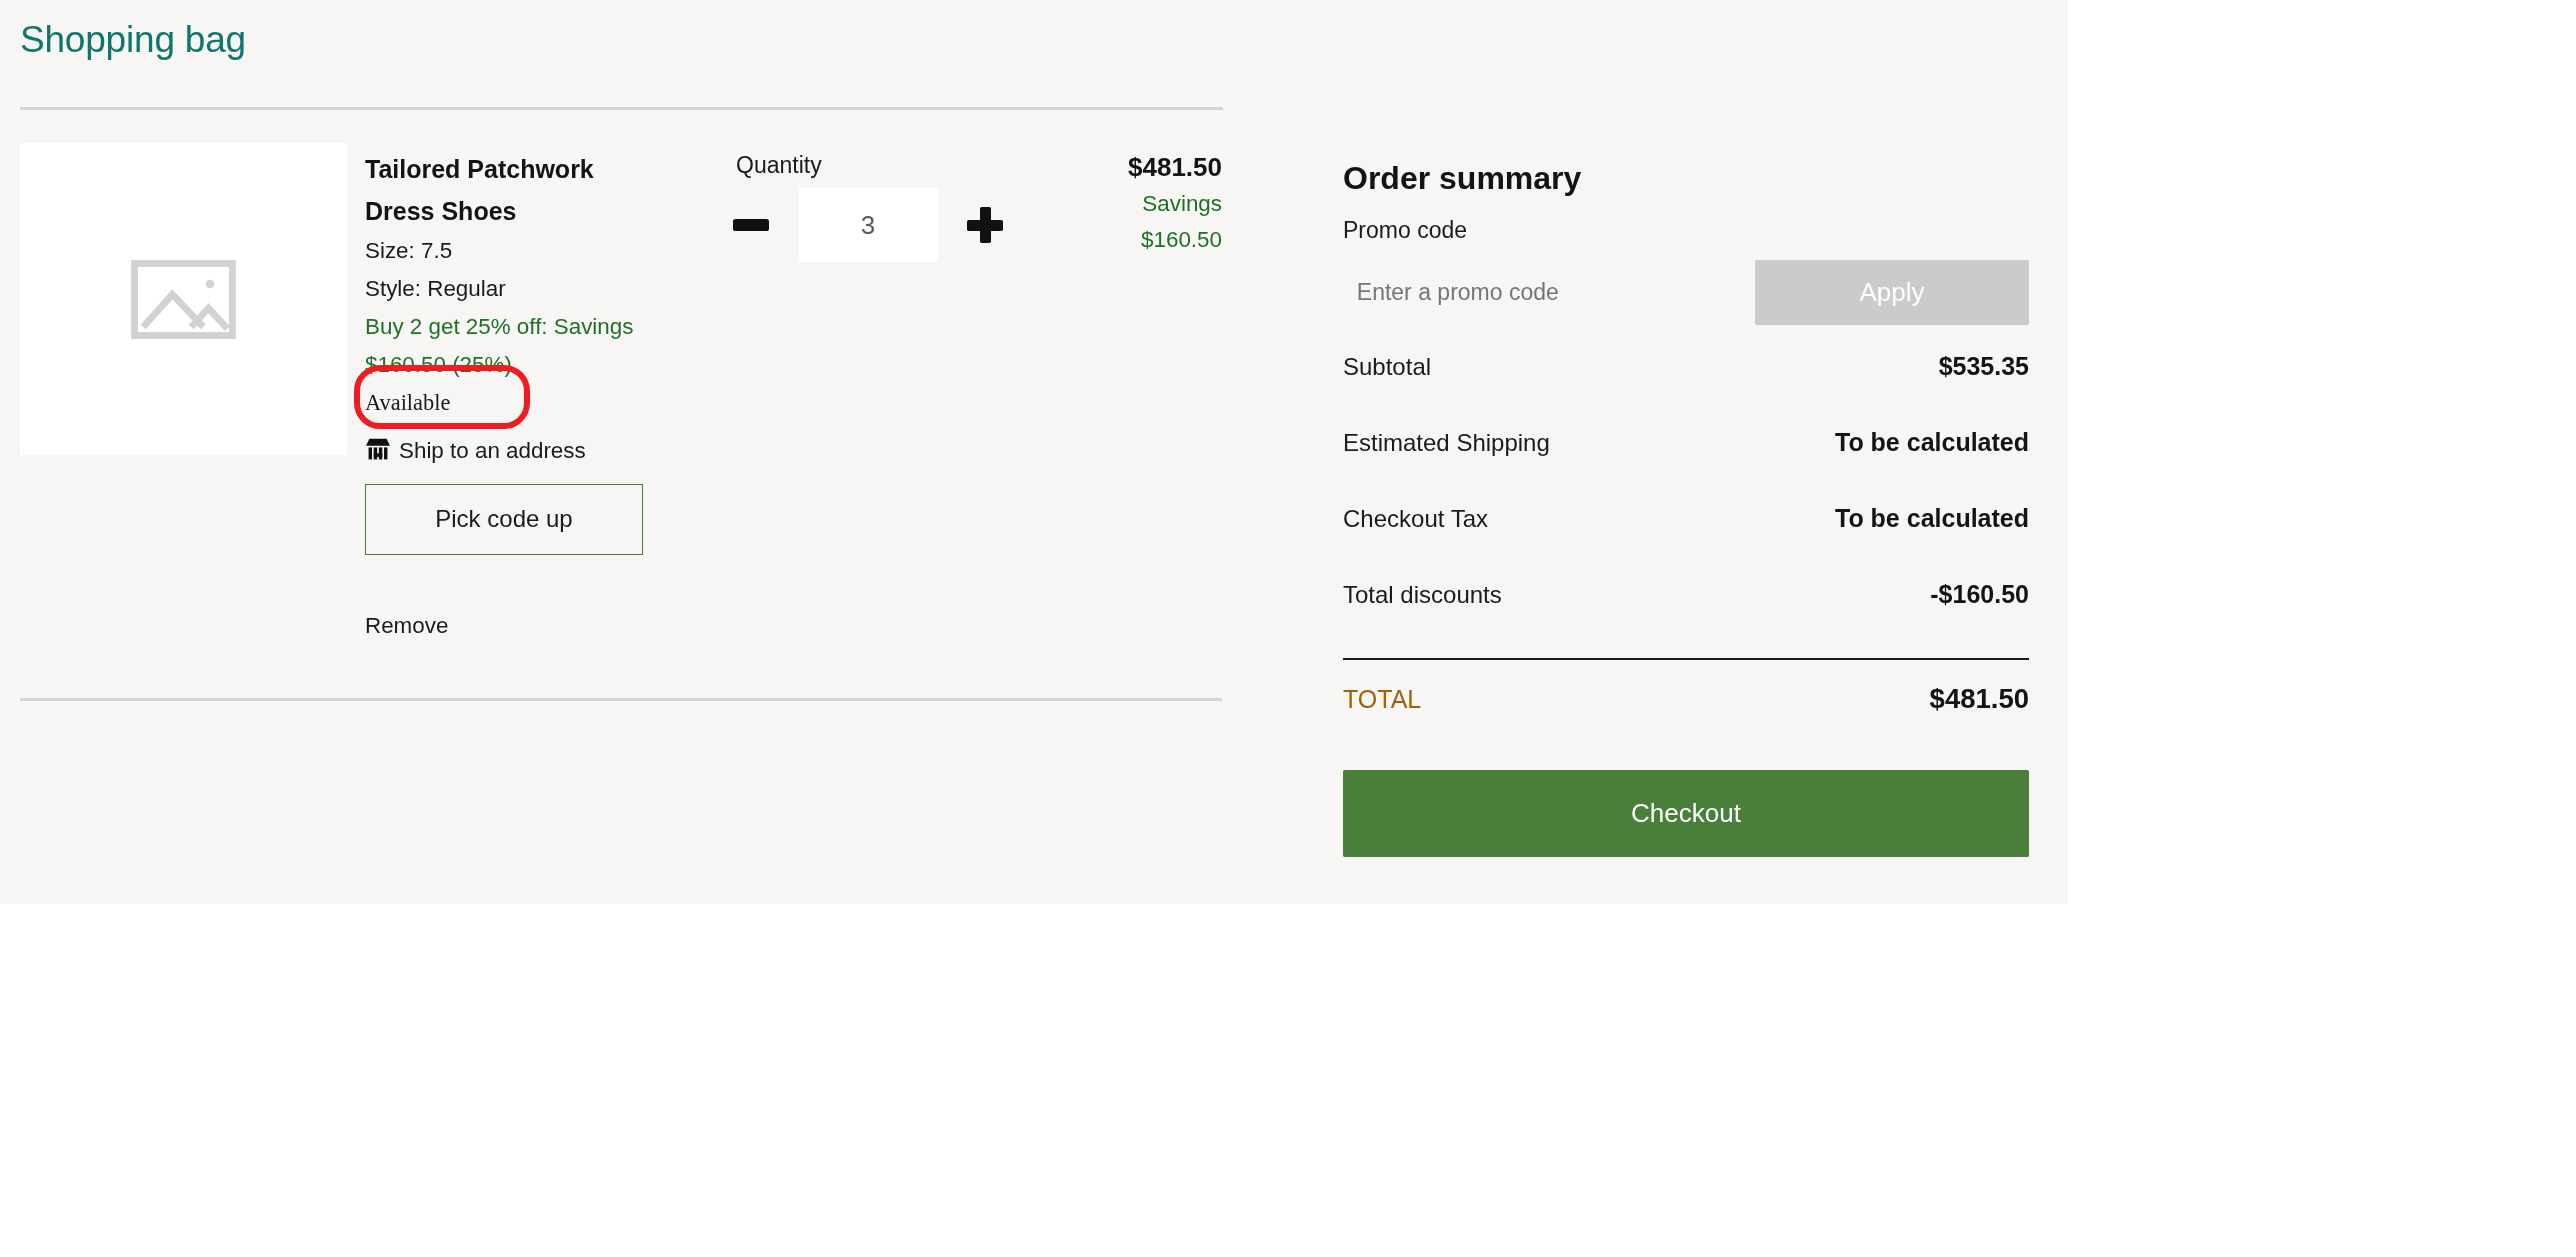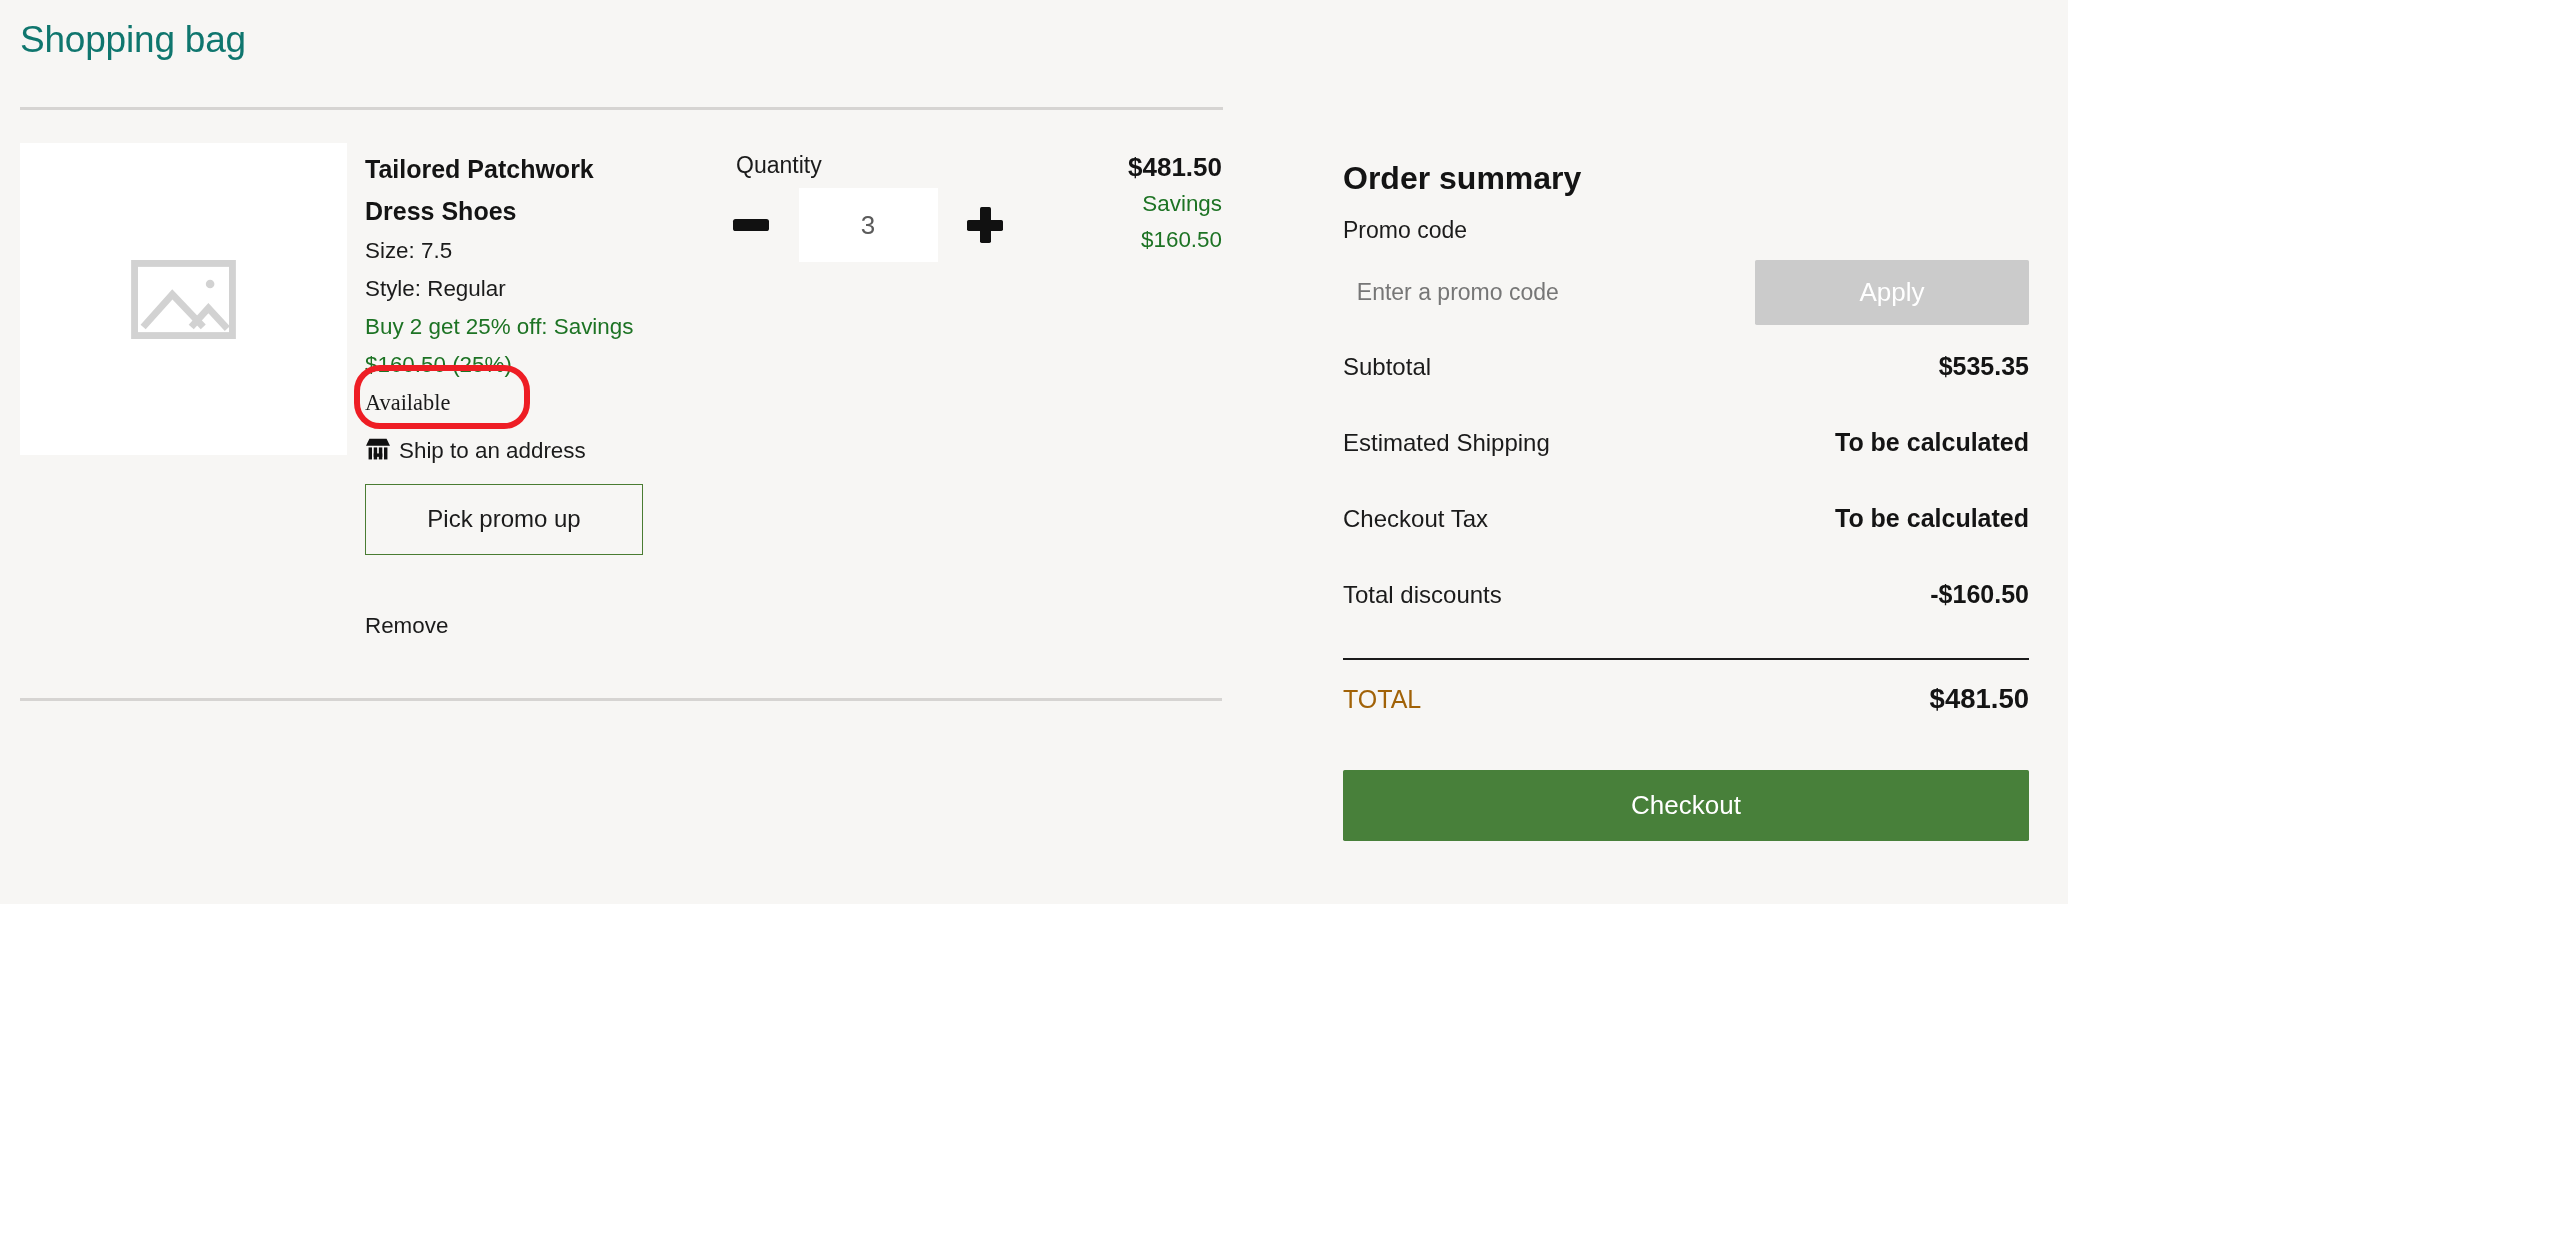--- a/index.html
+++ b/index.html
@@ -290,21 +290,21 @@
     color: #a16207;
   }
   .total-row .value {
     font-size: 27.5px;
     font-weight: bold;
     color: #141414;
   }
   .checkout-button {
     margin-top: 55px;
     width: 686px;
-    height: 71px;
+    height: 87px;
     border: none;
     background: #48803a;
     color: #ffffff;
     font-size: 26px;
     font-family: "Liberation Sans", sans-serif;
     cursor: pointer;
     border-radius: 1.7px;
   }
 
   
@@ -352,21 +352,21 @@
           <rect x="4" y="11" width="4" height="14" fill="#111111"></rect>
           <rect x="22" y="11" width="4" height="14" fill="#111111"></rect>
           <rect x="10" y="11" width="4" height="14" fill="#111111"></rect>
           <rect x="10" y="18" width="10" height="4" fill="#111111"></rect>
           <rect x="16" y="11" width="4" height="14" fill="#111111"></rect>
         </svg>
       </span>
       <span class="ship-label">Ship to an address</span>
     </div>
 
-    <button class="pickup-button">Pick promo up</button>
+    <button class="pickup-button">Pick code up</button>
 
     <div><span class="remove-link">Remove</span></div>
   </div>
 
   <div class="qty-label">Quantity</div>
   <div class="qty-control">
     <button class="qty-btn">
       <span class="qty-minus-glyph"></span>
     </button>
     <input class="qty-input" type="text" value="3" style="">

